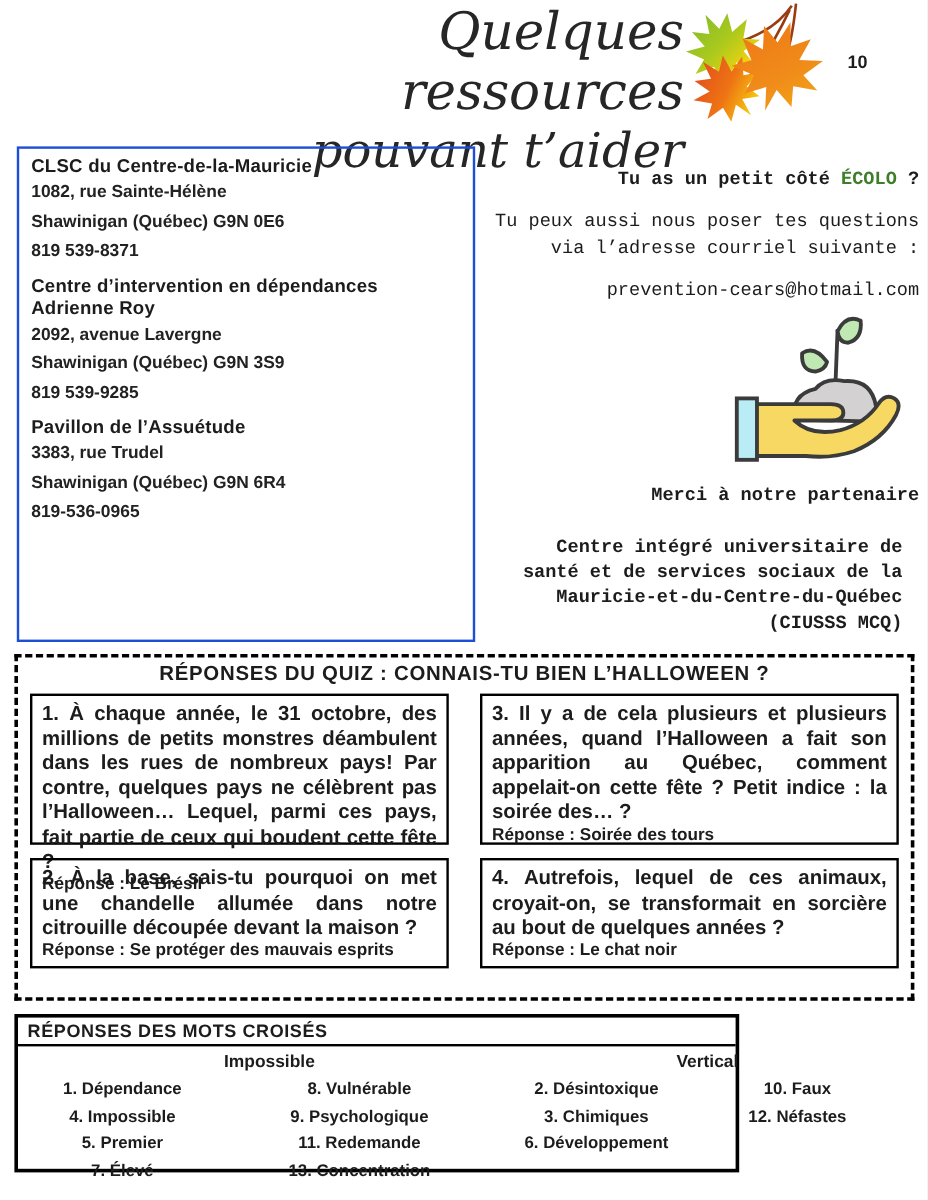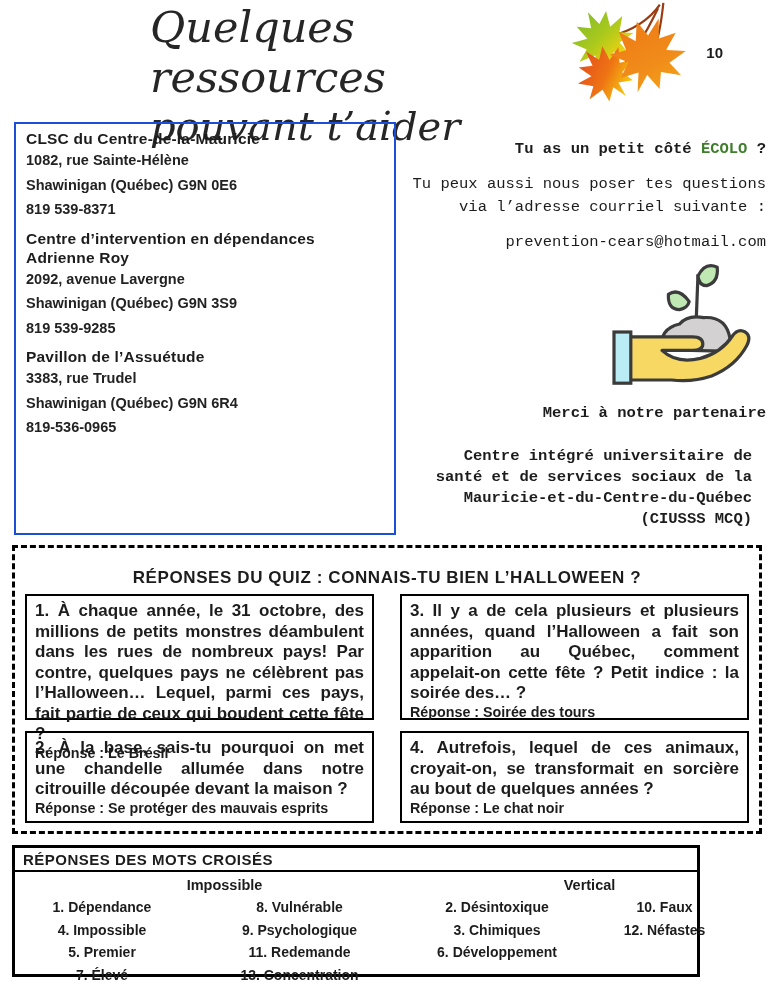--- a/index.html
+++ b/index.html
@@ -5,21 +5,21 @@
   * { margin:0; padding:0; box-sizing:border-box; }
   html,body { background:#e9e9e9; }
   #page {
     position:relative; width:773px; height:1000px; margin:0 auto;
     background:#ffffff; color:#1c1c1c; overflow:hidden;
     font-family:"Liberation Sans", sans-serif;
   }
   
   .page-number { position:absolute; top:8px; right:50px; font-size:15px; font-weight:700;margin-top:36px; }
   .title {
-    position:absolute; top:2px; left:150px; width:420px; text-align:left;
+    position:absolute; top:2px; left:150px; width:420px; text-align:right;
     font-family:"DejaVu Serif", serif; font-style:italic; color:#262626;
   }
   .title .l1 { font-size:43px; line-height:50px; }
   .title .l2 { font-size:40px; line-height:48px; }
   .leaves { position:absolute; top:0; left:556px; }
   
   .res-box {
     position:absolute; left:14px; top:122px; width:382px; height:413px;
     border:2px solid #1d4ed8; padding:5px 10px 4px 10px;
   }
@@ -36,37 +36,37 @@
   .hand-icon-wrap { margin-top:8px; }
   .partner-head { margin-top:2px; font-size:15.5px; font-weight:700; }
   .partner-name { margin-top:24px; font-size:15.5px; font-weight:700; line-height:21px; padding:0 14px; }
   
   .quiz {
     position:absolute; left:12px; top:545px; width:750px; height:289px;
     border:3px dashed #000; padding:4px 8px 8px 8px;
   }
   .quiz-heading {
     text-align:center; font-size:17px; font-weight:700; letter-spacing:.6px;
-    margin:16px 0 6px 0;
+    margin:0 0 6px 0;
   }
   .quiz-grid {
     display:grid; grid-template-columns:1fr 1fr; column-gap:26px; row-gap:11px;
     padding:0 2px;
   }
   .quiz-cell {
     border:2px solid #000; padding:5px 8px 6px 8px;
     display:flex; flex-direction:column;
   }
   .quiz-cell.r1 { height:126px; }
   .quiz-cell.r2 { height:92px; }
   .quiz-q { font-size:17px; font-weight:700; line-height:20.5px; text-align:justify; }
   .quiz-a { font-size:14.3px; font-weight:700; margin-top:auto; padding-bottom:2px; }
   
   .cross {
-    position:absolute; left:12px; top:845px; width:688px; height:132px;
+    position:absolute; left:12px; top:845px; width:604px; height:132px;
     border:3px solid #000;
   }
   .cross-heading {
     font-size:15px; font-weight:700; letter-spacing:.5px; padding:3px 8px 2px 8px;
     border-bottom:2px solid #000;
   }
   .cross-grid {
     display:grid; grid-template-columns:150px 245px 150px 185px;
     padding:2px 8px 0 12px;
   }

